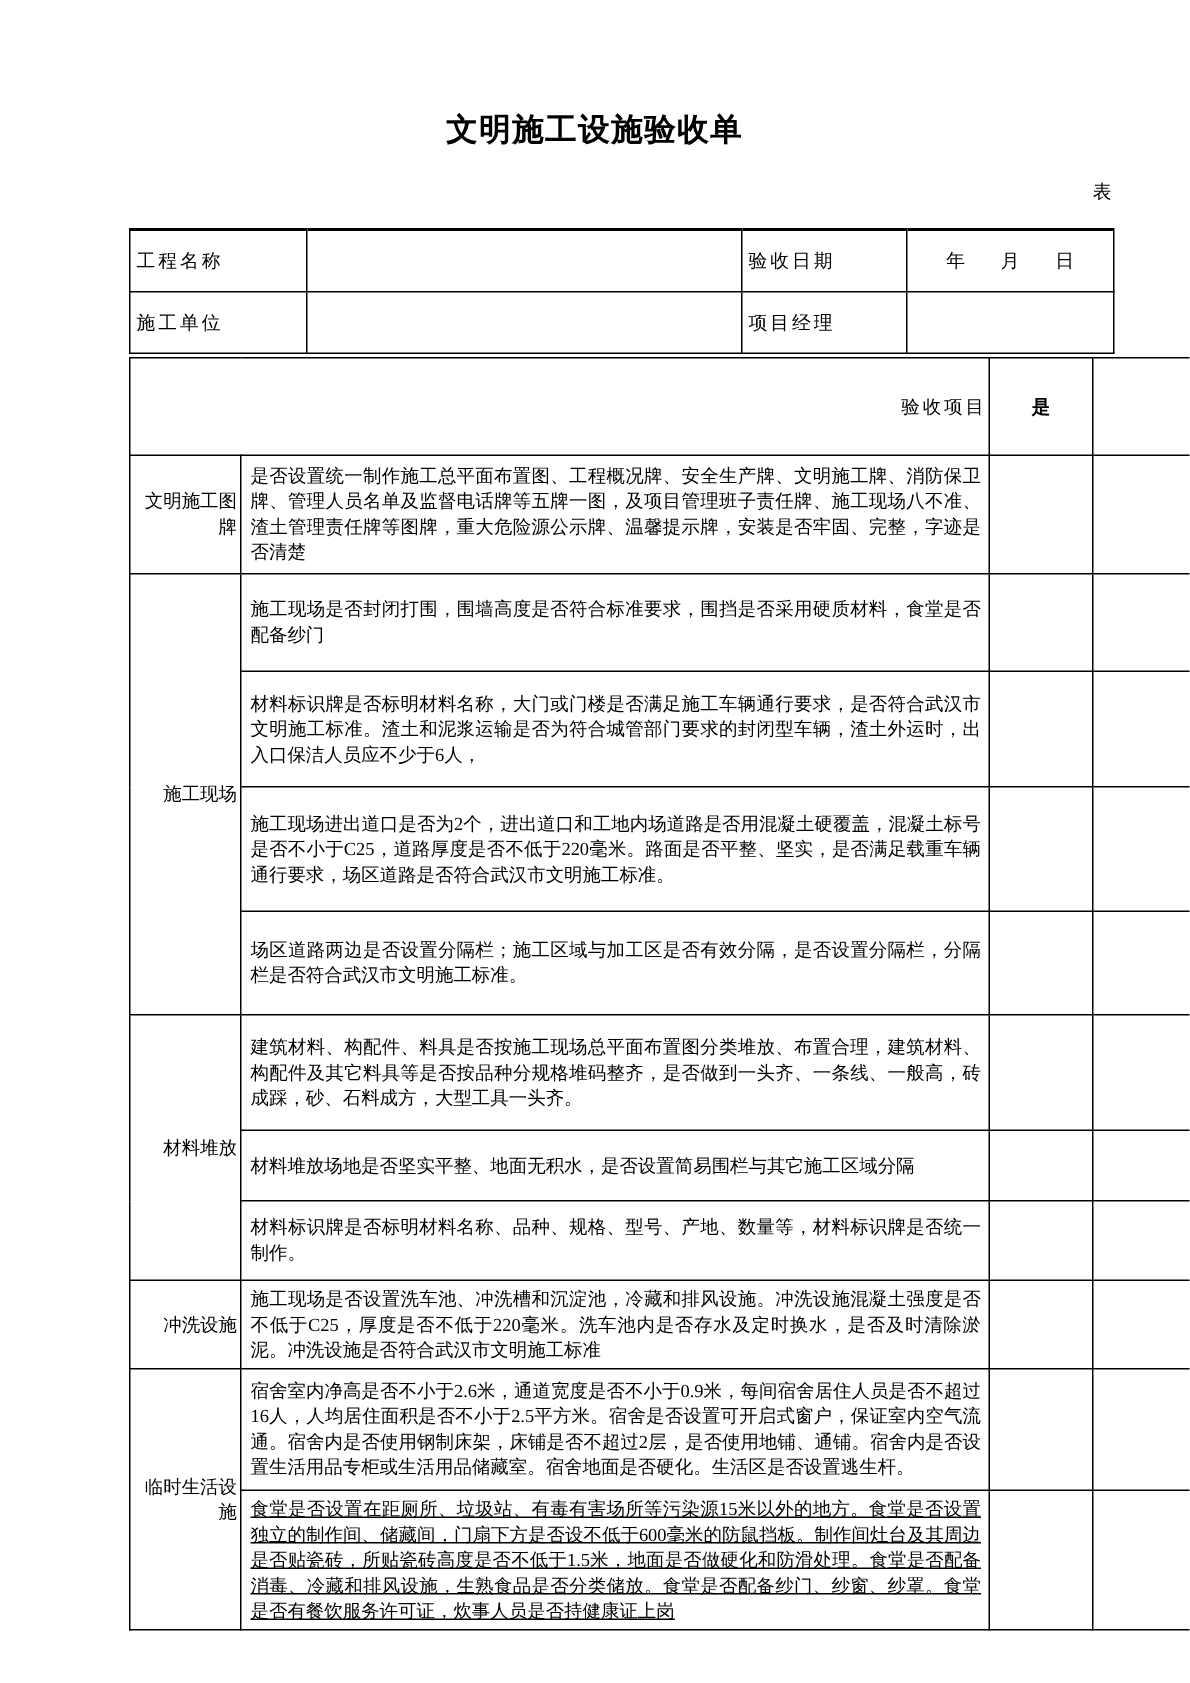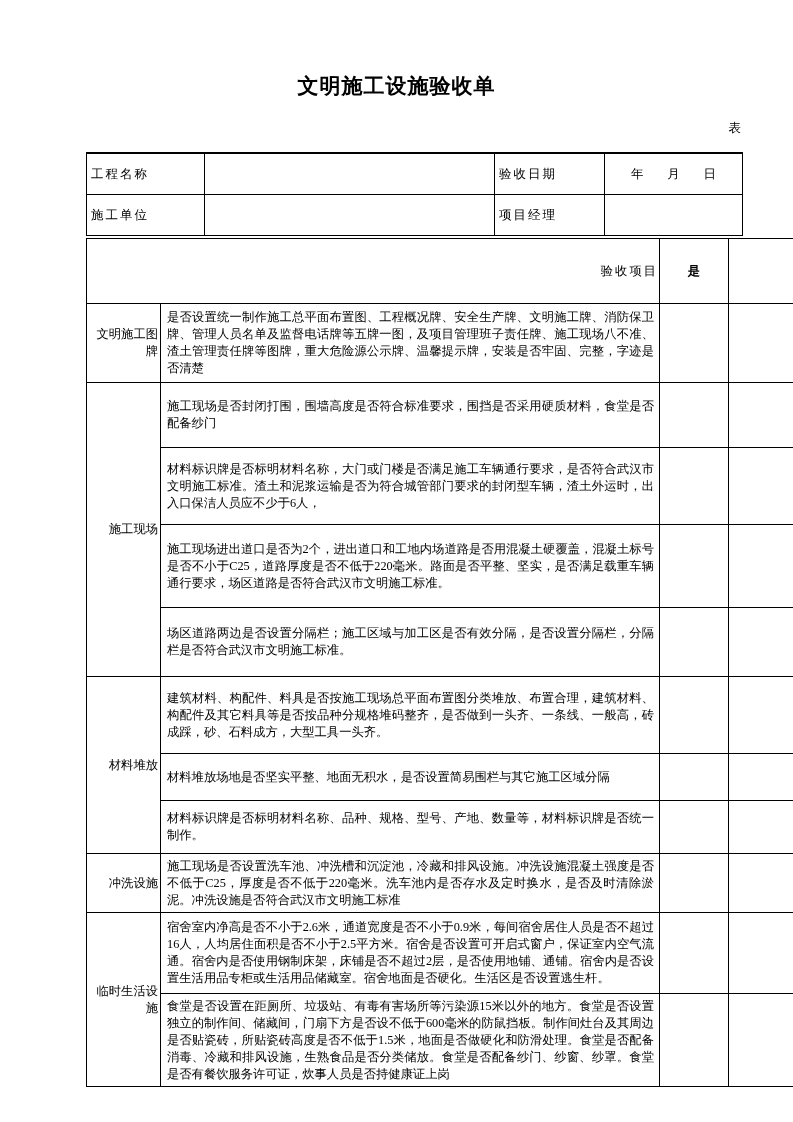--- a/index.html
+++ b/index.html
@@ -129,21 +129,21 @@
   
   .r-h78  { height: 72px; }
   .r-h62  { height: 58px; }
   .r-h74  { height: 70px; }
   .r-h80  { height: 76px; }
   .r-h56  { height: 52px; }
   .r-h44  { height: 40px; }
   .r-h50  { height: 46px; }
   .r-h66  { height: 62px; }
   .r-h88  { height: 74px; }
-  .r-h92  { height: 86px; }
+  .r-h92  { height: 86px; text-decoration: underline; }
 
   .clip5 { max-height: 76px; overflow: hidden; }
 </style>
 </head>
 <body>
 
 <div class="page">
 
   <div class="doc-title">文明施工设施验收单</div>
 

